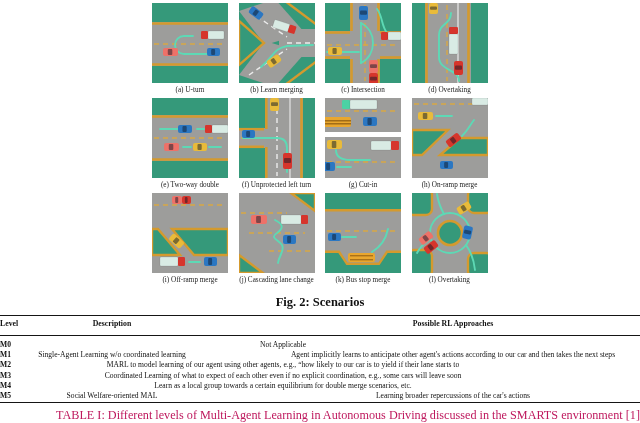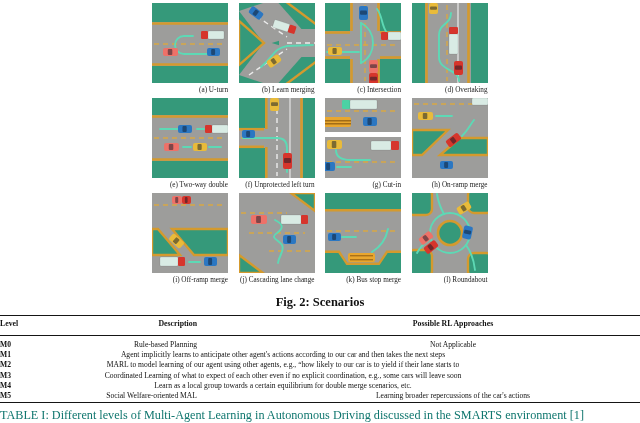--- a/index.html
+++ b/index.html
@@ -8,45 +8,45 @@
     font-family:"Liberation Serif","DejaVu Serif",serif;color:#111;
   }
   
   .fig-grid{
     position:absolute;left:152px;top:3px;
     display:grid;grid-template-columns:repeat(4,76px);column-gap:10.5px;row-gap:0;
   }
   .panel{width:76px;height:95px;}
   .panel svg{display:block;width:76px;height:80px;}
   .panel-caption{
-    display:block;width:76px;margin-top:3px;text-align:right;
+    display:block;width:76px;margin-top:3px;text-align:center;
     font-size:7.2px;line-height:9px;white-space:nowrap;color:#222;
   }
   .fig-caption{
     position:absolute;left:0;top:295px;width:640px;text-align:center;
     font-size:12.5px;color:#111;font-weight:bold;
   }
   
   .rule{position:absolute;left:0;width:640px;background:#151515;}
   .rule.r-top{top:315px;height:1.4px;}
   .rule.r-head{top:335px;height:1px;}
   .rule.r-bottom{top:402px;height:1.4px;}
   .tbl{
     position:absolute;left:-2px;top:319px;width:709px;
     font-size:7.6px;line-height:10.2px;
   }
   .trow{display:flex;align-items:flex-start;}
   .trow.thead{margin-bottom:6px;font-weight:bold;font-size:7.8px;}
   .c-level{flex:0 0 27px;font-weight:bold;text-align:left;padding-left:2px;}
-  .c-desc{flex:0 0 170px;text-align:right;white-space:nowrap;}
+  .c-desc{flex:0 0 170px;text-align:center;white-space:nowrap;}
   .c-app{flex:0 0 512px;text-align:center;white-space:nowrap;}
   .tbody{position:absolute;left:0;top:21px;width:709px;}
   .tbl-caption{
-    position:absolute;left:0;top:408px;width:640px;text-align:left;
-    font-size:12.2px;white-space:nowrap;color:#0f766e;
+    position:absolute;left:0;top:408px;width:640px;text-align:right;
+    font-size:12.2px;white-space:nowrap;color:#be185d;
   }
 </style>
 </head>
 <body>
 
 <div class="page">
 
   <div class="fig-grid" id="fig-grid">
       <div class="panel">
         <svg viewBox="0 0 76 80">
@@ -385,44 +385,44 @@
           </g>
           <g transform="rotate(-38 14 45)">
             <rect x="7" y="41" width="14" height="8" rx="2" fill="#ee7168"></rect>
             <rect x="11.48" y="42" width="4.2" height="6" rx="1" fill="rgba(15,25,40,0.5)"></rect>
           </g>
           <g transform="rotate(-38 19 54)">
             <rect x="12" y="50" width="14" height="8" rx="2" fill="#d6352c"></rect>
             <rect x="16.48" y="51" width="4.2" height="6" rx="1" fill="rgba(15,25,40,0.5)"></rect>
           </g>
         </svg>
-        <span class="panel-caption">(l) Roundabout</span>
+        <span class="panel-caption">(l) Overtaking</span>
       </div>
     </div>
 
   <div class="fig-caption">Fig. 2: Scenarios</div>
 
   <div class="rule r-top"></div>
   <div class="rule r-head"></div>
   <div class="rule r-bottom"></div>
 
   <div class="tbl">
     <div class="trow thead">
       <span class="c-level">Level</span>
       <span class="c-desc">Description</span>
       <span class="c-app">Possible RL Approaches</span>
     </div>
     <div class="tbody" id="tbl-body">
         <div class="trow">
           <span class="c-level">M0</span>
-          <span class="c-desc">Rule-based Planning</span>
           <span class="c-app">Not Applicable</span>
         </div>
         <div class="trow">
           <span class="c-level">M1</span>
+          <span class="c-desc">Single-Agent Learning w/o coordinated learning</span>
           <span class="c-app">Agent implicitly learns to anticipate other agent's actions according to our car and then takes the next steps</span>
         </div>
         <div class="trow">
           <span class="c-level">M2</span>
           <span class="c-app">MARL to model learning of our agent using other agents, e.g., “how likely to our car is to yield if their lane starts to</span>
         </div>
         <div class="trow">
           <span class="c-level">M3</span>
           <span class="c-app">Coordinated Learning of what to expect of each other even if no explicit coordination, e.g., some cars will leave soon</span>
         </div>

